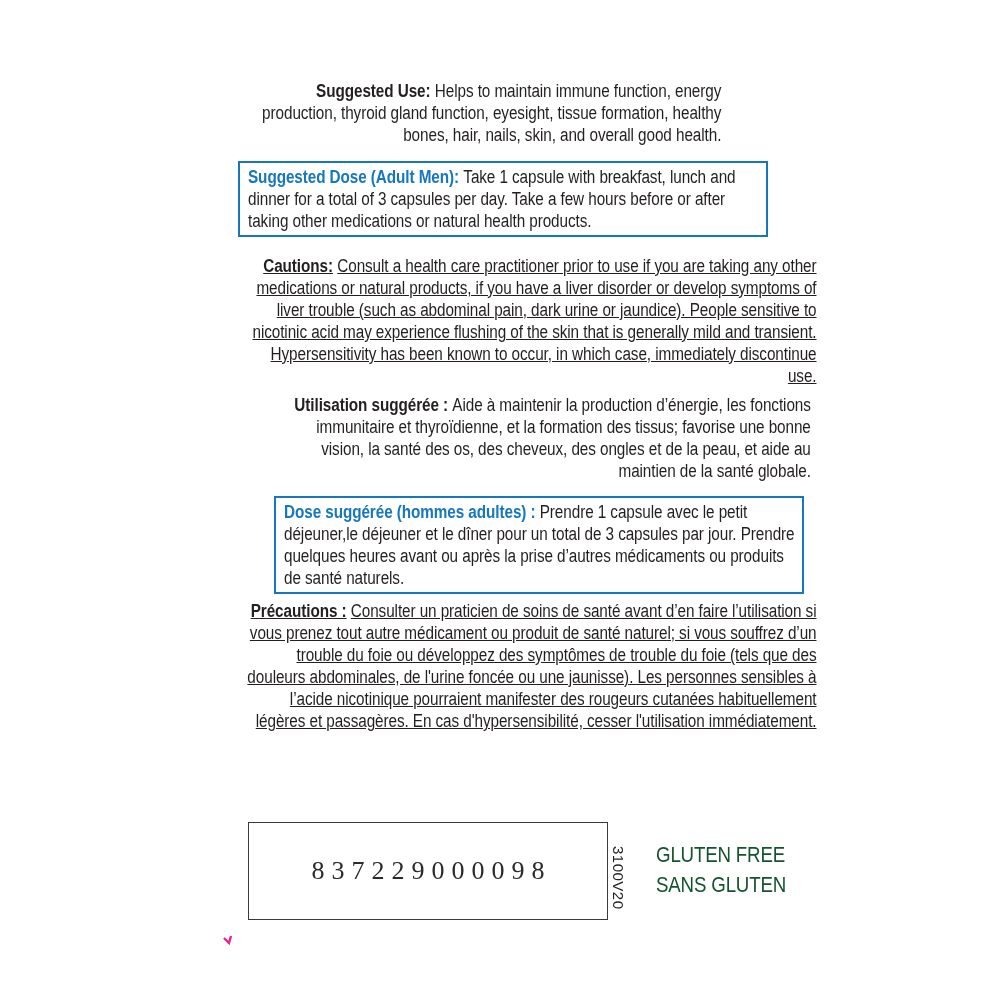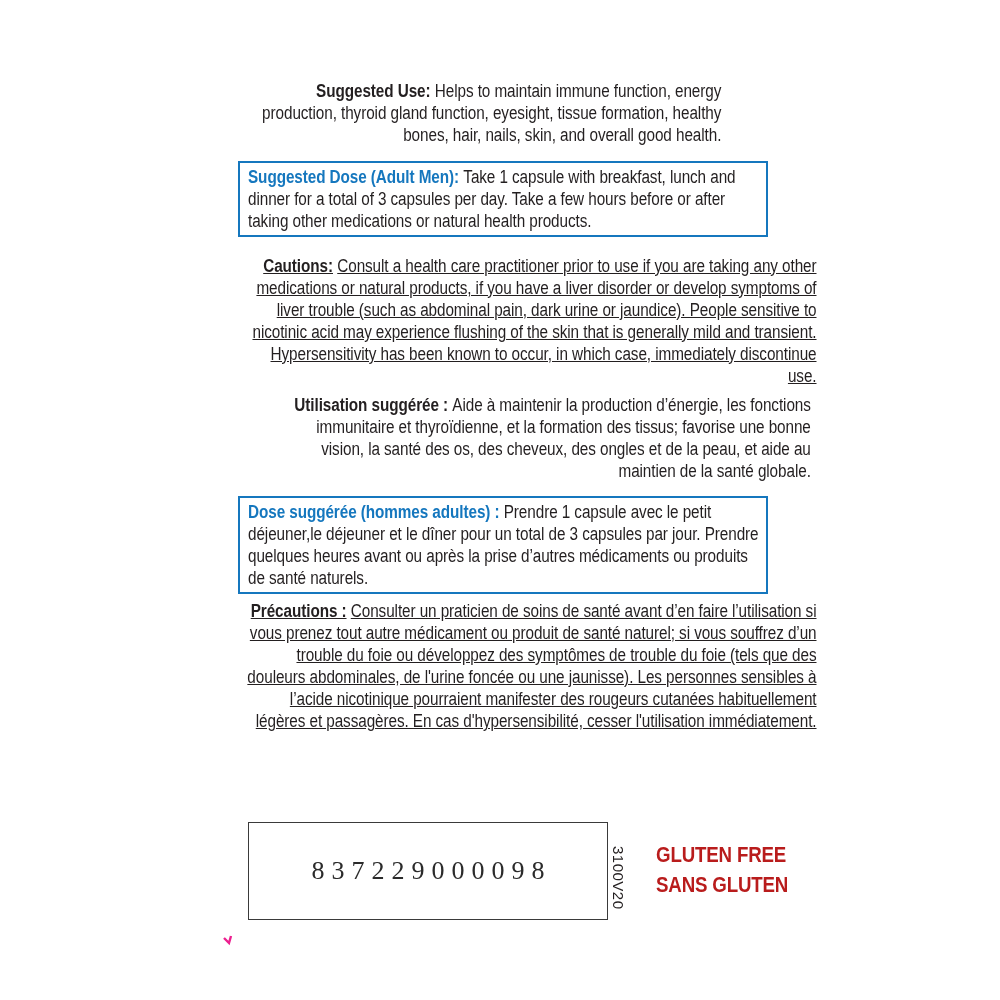--- a/index.html
+++ b/index.html
@@ -28,22 +28,22 @@
     font-size:26px;font-weight:normal;letter-spacing:7px;color:#2b2b2b;
     padding-left:7px; 
   }
   .lot-code{
     position:absolute;left:610px;top:846px;height:84px;
     writing-mode:vertical-rl;text-orientation:mixed;
     font-size:15px;letter-spacing:0.5px;color:#231f20;white-space:nowrap;
   }
   .gluten{
     position:absolute;left:656px;top:840px;
-    font-weight:bold;font-size:22px;line-height:30px;letter-spacing:-0.2px;
-    color:#b91c1c;white-space:nowrap;
+    font-weight:normal;font-size:22px;line-height:30px;letter-spacing:-0.2px;
+    color:#14532d;white-space:nowrap;
   }
   .reg-mark{position:absolute;left:222px;top:932px;width:12px;height:12px;}
 </style>
 </head>
 <body>
 
 <div class="canvas">
 
   <div class="sec" style="left:247px;top:80px;width:475px;">
     <div class="cond" style="width:558px;">
@@ -62,21 +62,21 @@
       <span class="sec-heading">Cautions:</span><span class="sec-body">Consult a health care practitioner prior to use if you are taking any other medications or natural products, if you have a liver disorder or develop symptoms of liver trouble (such as abdominal pain, dark urine or jaundice). People sensitive to nicotinic acid may experience flushing of the skin that is generally mild and transient. Hypersensitivity has been known to occur, in which case, immediately discontinue use.</span>
     </div>
   </div>
 
   <div class="sec" style="left:247px;top:394px;width:535px;margin-left:30px;">
     <div class="cond" style="width:628px;">
       <span class="sec-heading">Utilisation suggérée :</span><span class="sec-body">Aide à maintenir la production d’énergie, les fonctions immunitaire et thyroïdienne, et la formation des tissus; favorise une bonne vision, la santé des os, des cheveux, des ongles et de la peau, et aide au maintien de la santé globale.</span>
     </div>
   </div>
 
-  <div class="dose-box" style="top:496px;">
+  <div class="dose-box" style="top:496px;margin-left:36px;">
     <div class="cond">
       <span class="sec-heading blue-heading">Dose suggérée (hommes adultes) :</span><span class="sec-body">Prendre 1 capsule avec le petit déjeuner,le déjeuner et le dîner pour un total de 3 capsules par jour. Prendre quelques heures avant ou après la prise d’autres médicaments ou produits de santé naturels.</span>
     </div>
   </div>
 
   <div class="sec" style="left:247px;top:600px;width:570px;text-decoration:underline;">
     <div class="cond" style="width:670px;">
       <span class="sec-heading">Précautions :</span><span class="sec-body">Consulter un praticien de soins de santé avant d’en faire l’utilisation si vous prenez tout autre médicament ou produit de santé naturel; si vous souffrez d’un trouble du foie ou développez des symptômes de trouble du foie (tels que des douleurs abdominales, de l'urine foncée ou une jaunisse). Les personnes sensibles à l’acide nicotinique pourraient manifester des rougeurs cutanées habituellement légères et passagères. En cas d'hypersensibilité, cesser l'utilisation immédiatement.</span>
     </div>
   </div>

